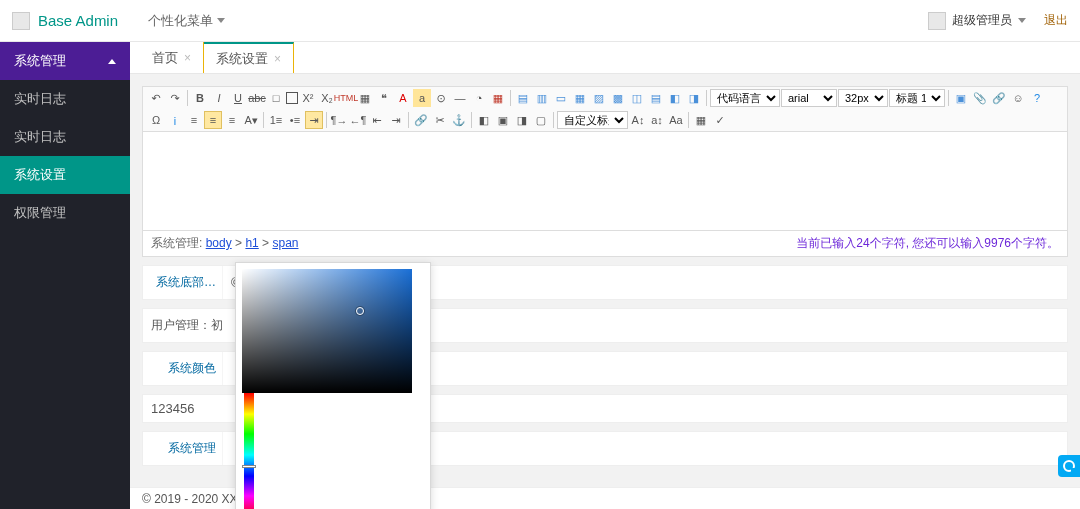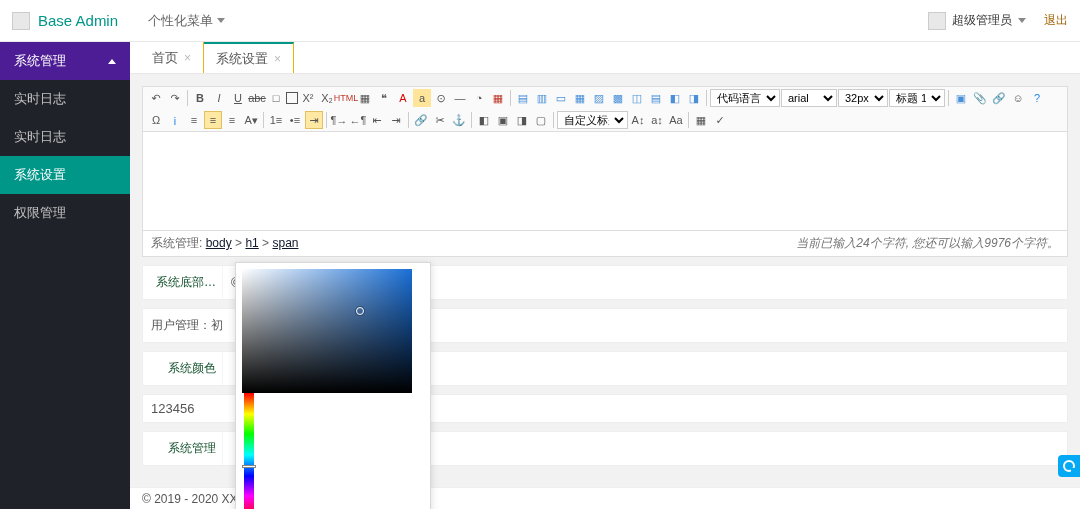--- a/index.html
+++ b/index.html
@@ -34,25 +34,25 @@
 
 .content { padding: 12px 0 0 0; }
 .editor-wrap { margin: 0 12px; border:1px solid #ddd; background:#fff; }
 .toolbar { border-bottom:1px solid #ddd; padding:2px 4px; display:flex; flex-wrap:wrap; align-items:center; gap:1px; background:#fafafa; }
 .tbtn { width:18px; height:18px; display:inline-flex; align-items:center; justify-content:center; font-size:11px; color:#555; border:1px solid transparent; cursor:pointer; font-family: Arial, sans-serif; }
 .tbtn.sel { background:#ffe8a1; border-color:#e0c060; }
 .tb-sep { width:1px; height:16px; background:#ccc; margin:0 2px; }
 .tb-select { font-size:11px; height:18px; border:1px solid #ccc; background:#fff; padding:0 2px; }
 .editor-body { height:98px; }
 .editor-status { border-top:1px solid #ddd; padding:4px 8px; font-size:12px; color:#666; display:flex; justify-content:space-between; }
-.editor-status a { color:#0f172a; text-decoration:underline; }
-.editor-status .r { color:#737373;font-style:italic; }
+.editor-status a { color:#1d4ed8; text-decoration:underline; }
+.editor-status .r { color:#6d28d9; }
 
 .form-row { margin:8px 12px 0 12px; background:#fff; border:1px solid #eee; display:flex; align-items:center; }
-.form-label { width:80px; padding:8px 6px; font-size:12px; color:#14532d; text-align:right; border-right:1px solid #f5f5f5; }
+.form-label { width:80px; padding:8px 6px; font-size:12px; color:#0369a1; text-align:right; border-right:1px solid #f5f5f5; }
 .form-input { flex:1; padding:6px 8px; font-size:13px; color:#555; border:none; outline:none; }
 .form-label-full { padding:8px 8px; font-size:12px; color:#555; }
 
 
 .picker { position:absolute; top:262px; left:235px; width:196px; background:#fff; border:1px solid #d8d8d8; box-shadow:0 2px 8px rgba(0,0,0,.15); padding:6px; z-index:100; }
 .sv-panel { width:170px; height:124px; position:relative; display:inline-block; vertical-align:top;
   background: linear-gradient(to top, #000, rgba(0,0,0,0)), linear-gradient(to right, #fff, rgba(255,255,255,0)), #1a6fd6; }
 .sv-cursor { position:absolute; width:8px; height:8px; border:1px solid #fff; border-radius:50%; left:118px; top:42px; margin:-4px 0 0 -4px; box-shadow:0 0 0 1px rgba(0,0,0,.3); }
 .hue-bar { width:10px; height:124px; display:inline-block; margin-left:2px; vertical-align:top;
   background: linear-gradient(to bottom, #f00 0%, #ff0 17%, #0f0 33%, #0ff 50%, #00f 67%, #f0f 83%, #f00 100%); position:relative; }

